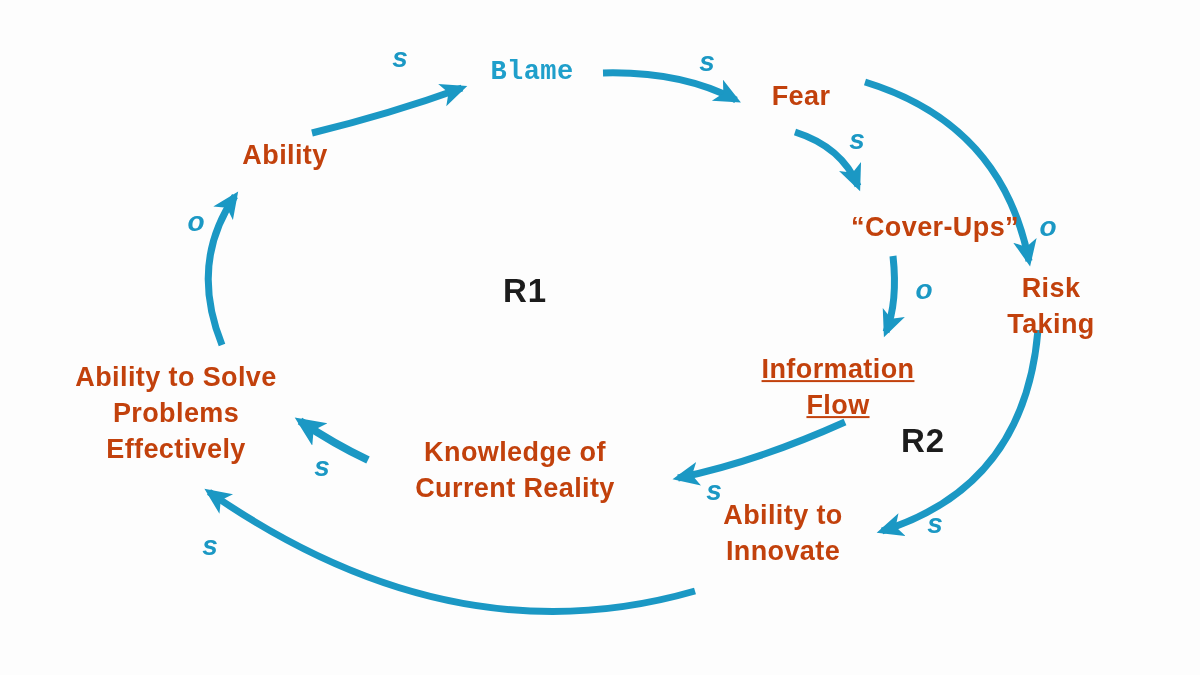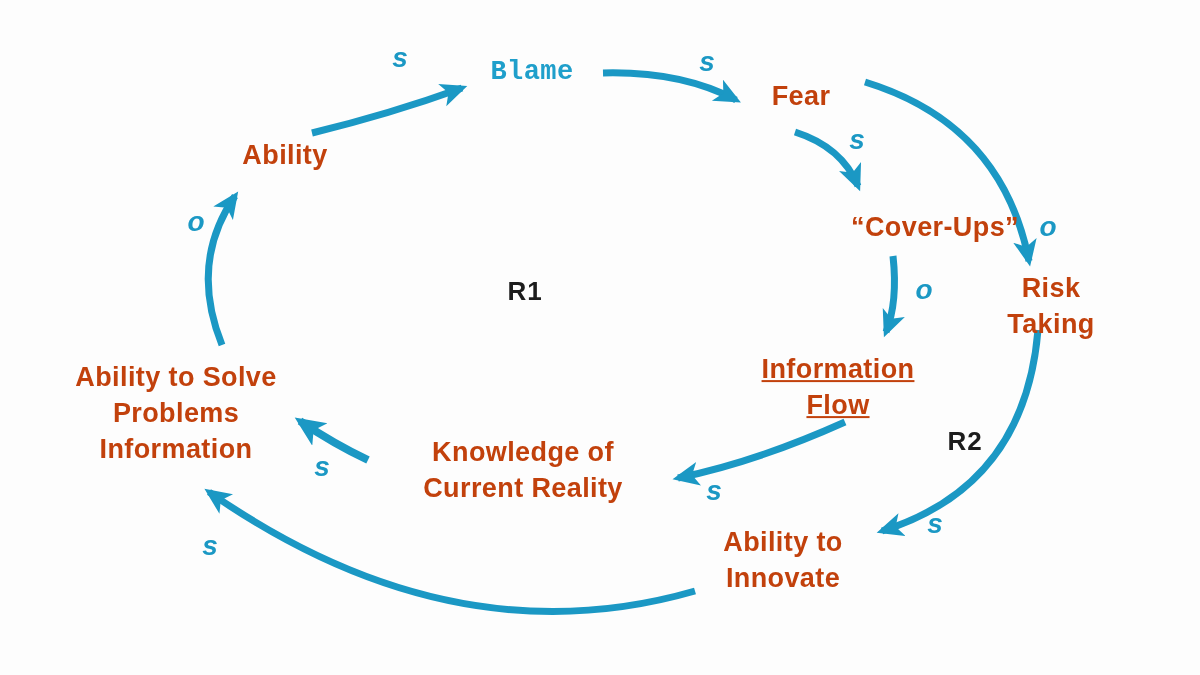--- a/index.html
+++ b/index.html
@@ -12,21 +12,21 @@
   .link-path{fill:none;stroke:#1b98c4;stroke-width:7;stroke-linecap:butt;}
   .link-path.thick{stroke-width:8;}
   .node{
     position:absolute;transform:translate(-50%,-50%);
     color:#c2410c;font-size:27px;font-weight:700;letter-spacing:.4px;
     line-height:1.33;text-align:center;white-space:pre-line;
   }
   .node.accent{color:#1f9fcb;font-family:Liberation Mono, monospace;}
   .loop-label{
     position:absolute;transform:translate(-50%,-50%);
-    color:#1c1c1c;font-size:26px;font-weight:700;letter-spacing:1px;
+    color:#1c1c1c;font-size:33px;font-weight:700;letter-spacing:1px;
   }
   .polarity{
     position:absolute;transform:translate(-50%,-50%);
     color:#1b98c4;font-size:28px;font-weight:700;font-style:italic;
     line-height:1;
   }
 </style>
 </head>
 <body>
 
@@ -50,30 +50,30 @@
     <path class="link-path" d="M695,591 Q452,661 209,492" marker-end="url(#arrowhead)"></path>
   </svg>
 
   <div class="node" style="left:285px;top:156px;">Ability</div>
   <div class="node accent" style="left:532px;top:73px;">Blame</div>
   <div class="node" style="left:801px;top:97px;">Fear</div>
   <div class="node" style="left:935px;top:228px;">“Cover-Ups”</div>
   <div class="node" style="left:1051px;top:307px;">Risk Taking</div>
   <div class="node" style="left:838px;top:388px;text-decoration:underline;">Information
 Flow</div>
-  <div class="node" style="left:515px;top:471px;margin-left:8px;">Knowledge of
+  <div class="node" style="left:515px;top:471px;">Knowledge of
 Current Reality</div>
   <div class="node" style="left:176px;top:414px;">Ability to Solve
 Problems
-Information</div>
-  <div class="node" style="left:783px;top:561px;">Ability to
+Effectively</div>
+  <div class="node" style="left:783px;top:534px;">Ability to
 Innovate</div>
 
   <div class="loop-label" style="left:525px;top:291px;">R1</div>
-  <div class="loop-label" style="left:923px;top:441px;margin-left:42px;">R2</div>
+  <div class="loop-label" style="left:923px;top:441px;">R2</div>
 
   <div class="polarity" style="left:400px;top:58px;">s</div>
   <div class="polarity" style="left:707px;top:62px;">s</div>
   <div class="polarity" style="left:857px;top:140px;">s</div>
   <div class="polarity" style="left:1048px;top:227px;">o</div>
   <div class="polarity" style="left:924px;top:290px;">o</div>
   <div class="polarity" style="left:714px;top:491px;">s</div>
   <div class="polarity" style="left:322px;top:467px;">s</div>
   <div class="polarity" style="left:196px;top:222px;">o</div>
   <div class="polarity" style="left:935px;top:524px;">s</div>

